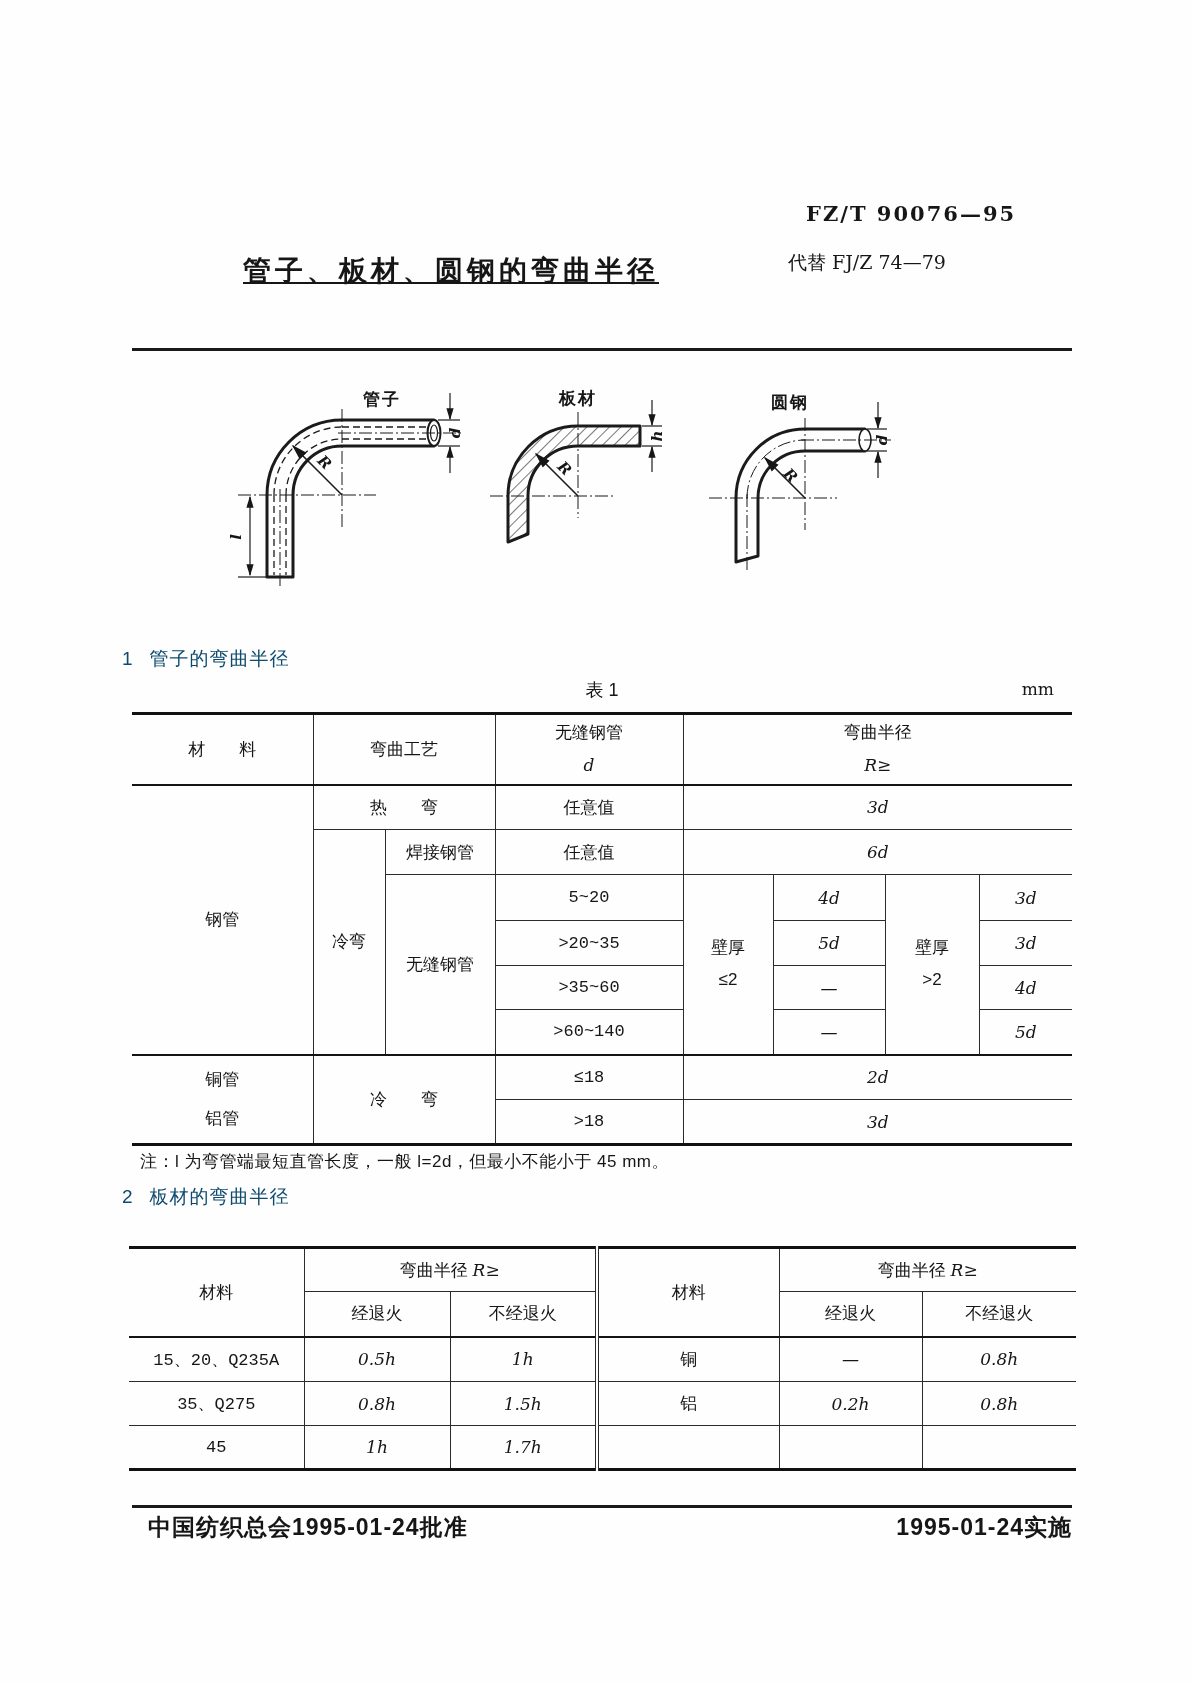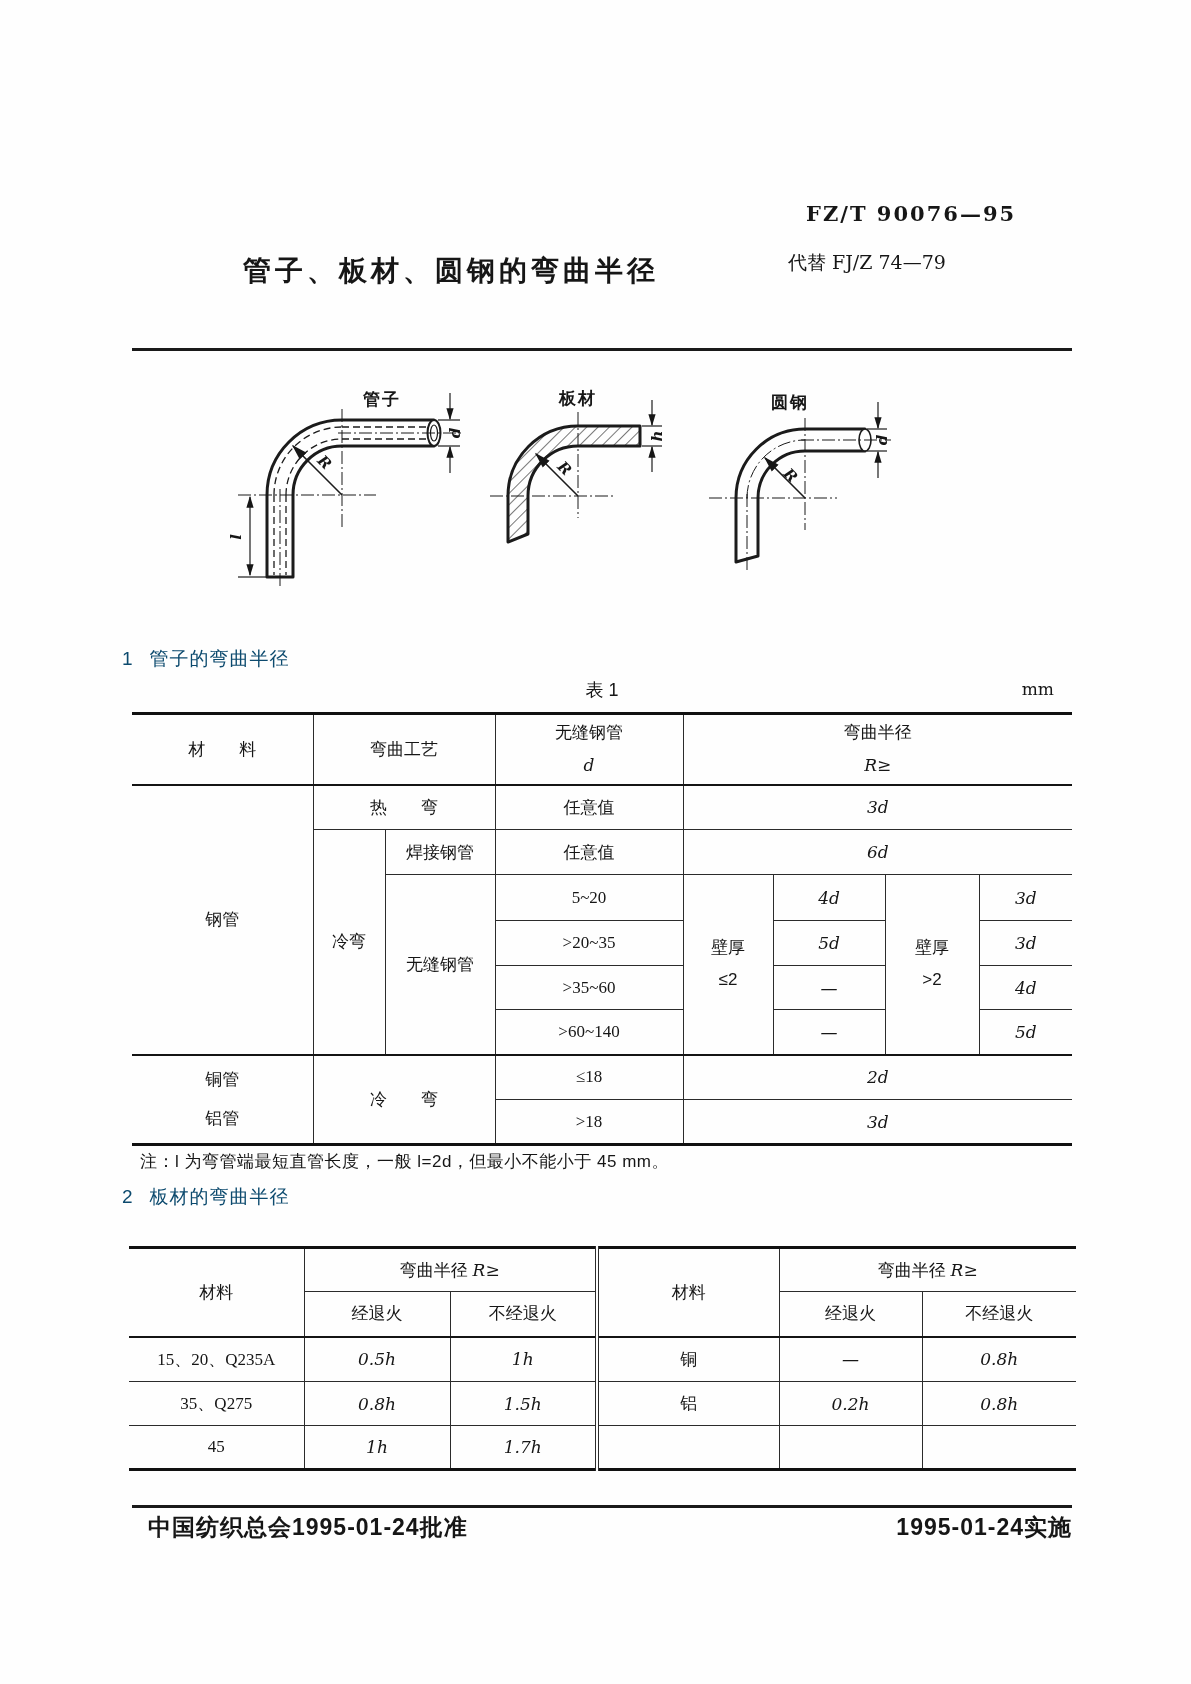--- a/index.html
+++ b/index.html
@@ -6,21 +6,21 @@
   html,body { background:#e8e8e8; }
   .page {
     position:relative; width:1191px; height:1684px; margin:0 auto;
     background:#fefefe; color:#161616;
     font-family:"Liberation Sans","DejaVu Sans",sans-serif;
     overflow:hidden;
   }
   .abs { position:absolute; }
   .std-name { left:266px; top:182px; font-size:29px; font-weight:bold; letter-spacing:3px; }
   .std-code { left:806px; top:190px; font-size:21px; font-weight:bold; letter-spacing:2px; font-family:"DejaVu Serif","Liberation Serif",serif;margin-top:11px; }
-  .doc-title { left:243px; top:252px; font-size:28px; font-weight:bold; letter-spacing:4px; }
+  .doc-title { left:243px; top:252px; font-size:28px; font-weight:bold; letter-spacing:4px;text-decoration:underline; }
   .replaces { left:788px; top:250px; font-size:19px; font-family:"DejaVu Serif","Liberation Serif",serif; }
   .rule { left:132px; width:940px; height:3px; background:#1a1a1a; }
   .rule-top { top:348px; }
   .rule-bottom { top:1505px; }
 
   .section-heading { font-size:19px; letter-spacing:1px; color:#0c4a6e; }
   .section-heading .num { display:inline-block; margin-right:16px; }
   .sec1 { left:122px; top:646px; }
   .sec2 { left:122px; top:1184px; }
 
@@ -33,21 +33,21 @@
   .std-table { border-top:3px solid #111; border-bottom:3px solid #111; }
   .std-table td, .std-table th {
     border:1.5px solid #2b2b2b; font-weight:normal; text-align:center; vertical-align:middle;
     font-size:17px; padding:2px 4px; overflow:hidden;
   }
   .no-l { border-left:none !important; }
   .no-r { border-right:none !important; }
   tr.sep > td, tr.sep > th { border-top:2.5px solid #141414; }
   .dbl-l { border-left:4px double #2b2b2b !important; }
   .val { font-family:"DejaVu Serif","Liberation Serif",serif; font-style:italic; }
-  .num-cell { font-family:Liberation Serif, serif; }
+  .num-cell { font-family:Liberation Mono, monospace; }
   .two-line div { line-height:1.9; }
   .loose div { line-height:2.3; }
   .t1 { left:132px; top:712px; width:940px; }
   .t2 { left:129px; top:1246px; width:947px; }
 
   .note { left:140px; top:1150px; font-size:17px; letter-spacing:0.5px; }
 
   .footer-text { top:1512px; font-size:23px; font-weight:bold; letter-spacing:1px; }
   .footer-left { left:148px; }
   .footer-right { left:132px; width:940px; text-align:right; }

